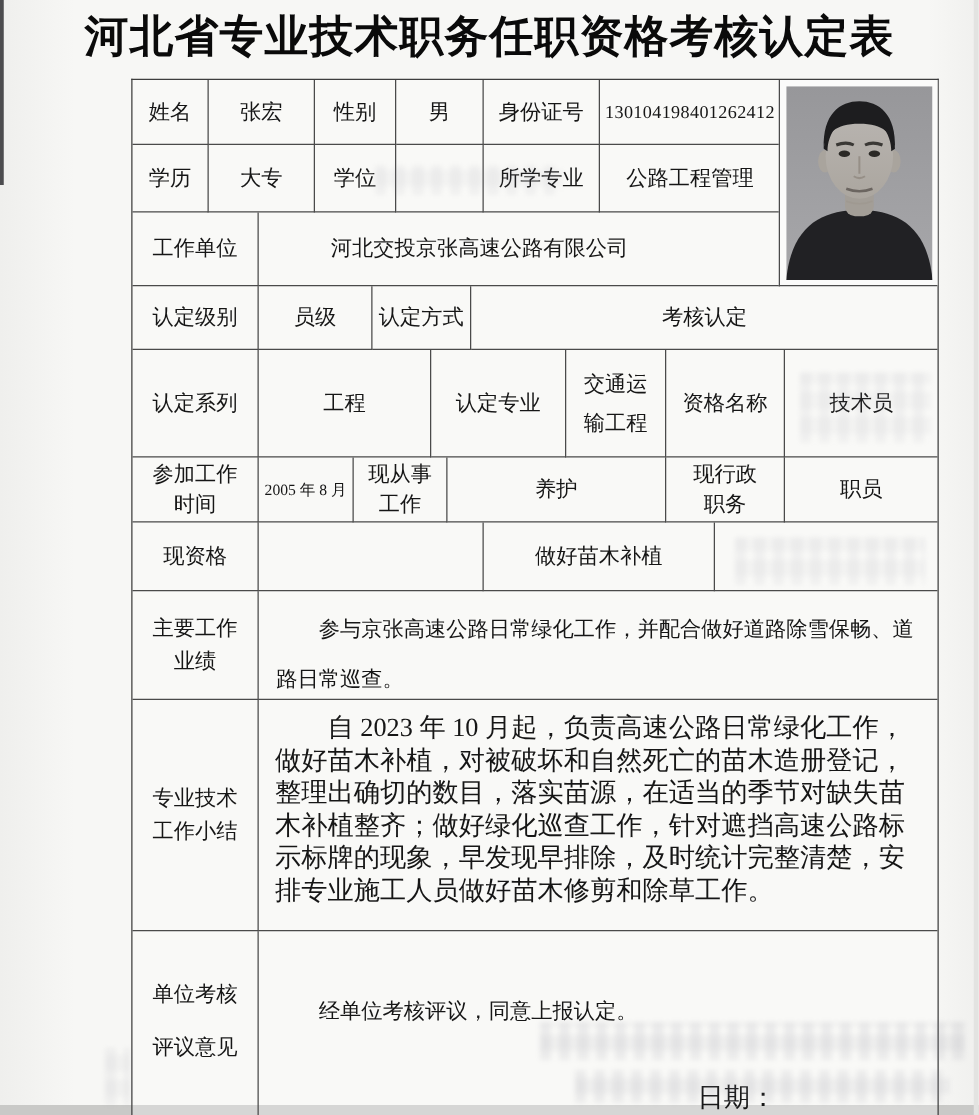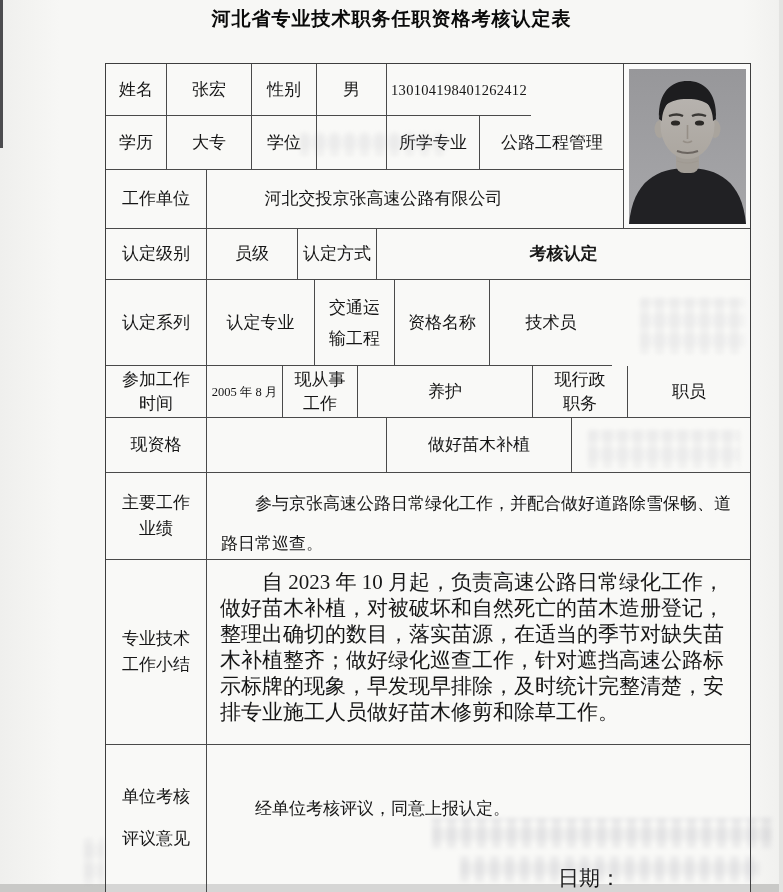--- a/index.html
+++ b/index.html
@@ -16,21 +16,21 @@
   .edge-right{position:absolute;right:0;top:0;width:4px;height:892px;background:#e3e3e1;}
   .paper-tint{position:absolute;inset:0;background:linear-gradient(90deg,#efefed 0,rgba(247,247,245,0) 60px),linear-gradient(270deg,#f0f0ee 0,rgba(247,247,245,0) 40px);pointer-events:none;}
   .bleed{position:absolute;filter:blur(2px);opacity:.5;pointer-events:none;
     background:
       repeating-linear-gradient(90deg, rgba(125,125,140,.22) 0 9px, transparent 9px 15px),
       repeating-linear-gradient(0deg, transparent 0 7px, rgba(125,125,140,.16) 7px 20px);}
   .bleed.light{opacity:.32;}
   
   .title{
     position:absolute;top:6px;left:0;width:783px;margin:0;
-    text-align:center;font-size:19px;font-weight:900;letter-spacing:1px;
+    text-align:center;font-size:35px;font-weight:900;letter-spacing:1px;
     color:#0a0a0a;font-family:"Liberation Sans","DejaVu Sans",sans-serif;
   }
   
   .tbl{
     position:absolute;left:105px;top:63px;width:646px;height:829px;
     border:1px solid #3e3e3e;border-bottom:none;box-sizing:border-box;
     background:rgba(255,255,255,.25);
   }
   .row{display:flex;box-sizing:border-box;}
   .c{
@@ -77,20 +77,21 @@
 
   <h1 class="title">河北省专业技术职务任职资格考核认定表</h1>
 
   <div class="tbl">
 
     <div class="row" style="height:52px;width:518px;">
       <div class="c" style="width:61px;">姓名</div>
       <div class="c" style="width:85px;">张宏</div>
       <div class="c" style="width:65px;">性别</div>
       <div class="c" style="width:70px;">男</div>
+      <div class="c" style="width:93px;">身份证号</div>
       <div class="c idnum nr" style="width:144px;">130104198401262412</div>
     </div>
 
     <div class="row" style="height:54px;width:518px;">
       <div class="c" style="width:61px;">学历</div>
       <div class="c" style="width:85px;">大专</div>
       <div class="c" style="width:65px;">学位</div>
       <div class="c" style="width:70px;"></div>
       <div class="c" style="width:93px;">所学专业</div>
       <div class="c nr" style="width:144px;">公路工程管理</div>
@@ -139,25 +140,26 @@
         <path d="M48,82 Q58.5,86 69,82" stroke="#6b6560" stroke-width="2" fill="none"></path>
 
         <path d="M48,92 Q58.5,96 69,92" stroke="#9c968e" stroke-width="1.2" fill="none" opacity=".6"></path>
       </svg>
     </div>
 
     <div class="row" style="height:51px;">
       <div class="c" style="width:101px;">认定级别</div>
       <div class="c" style="width:91px;">员级</div>
       <div class="c" style="width:79px;">认定方式</div>
-      <div class="c nr" style="width:373px;font-weight:bold;">考核认定</div>
+      <div class="c nr" style="width:373px;">考核认定</div>
     </div>
 
     <div class="row" style="height:86px;">
       <div class="c" style="width:101px;">认定系列</div>
+      <div class="c" style="width:138px;">工程</div>
       <div class="c" style="width:108px;">认定专业</div>
       <div class="c" style="width:80px;line-height:31px;">交通运
 输工程</div>
       <div class="c" style="width:95px;">资格名称</div>
       <div class="c nr" style="width:122px;">技术员</div>
     </div>
 
     <div class="row" style="height:52px;">
       <div class="c" style="width:101px;line-height:24px;">参加工作
 时间</div>

